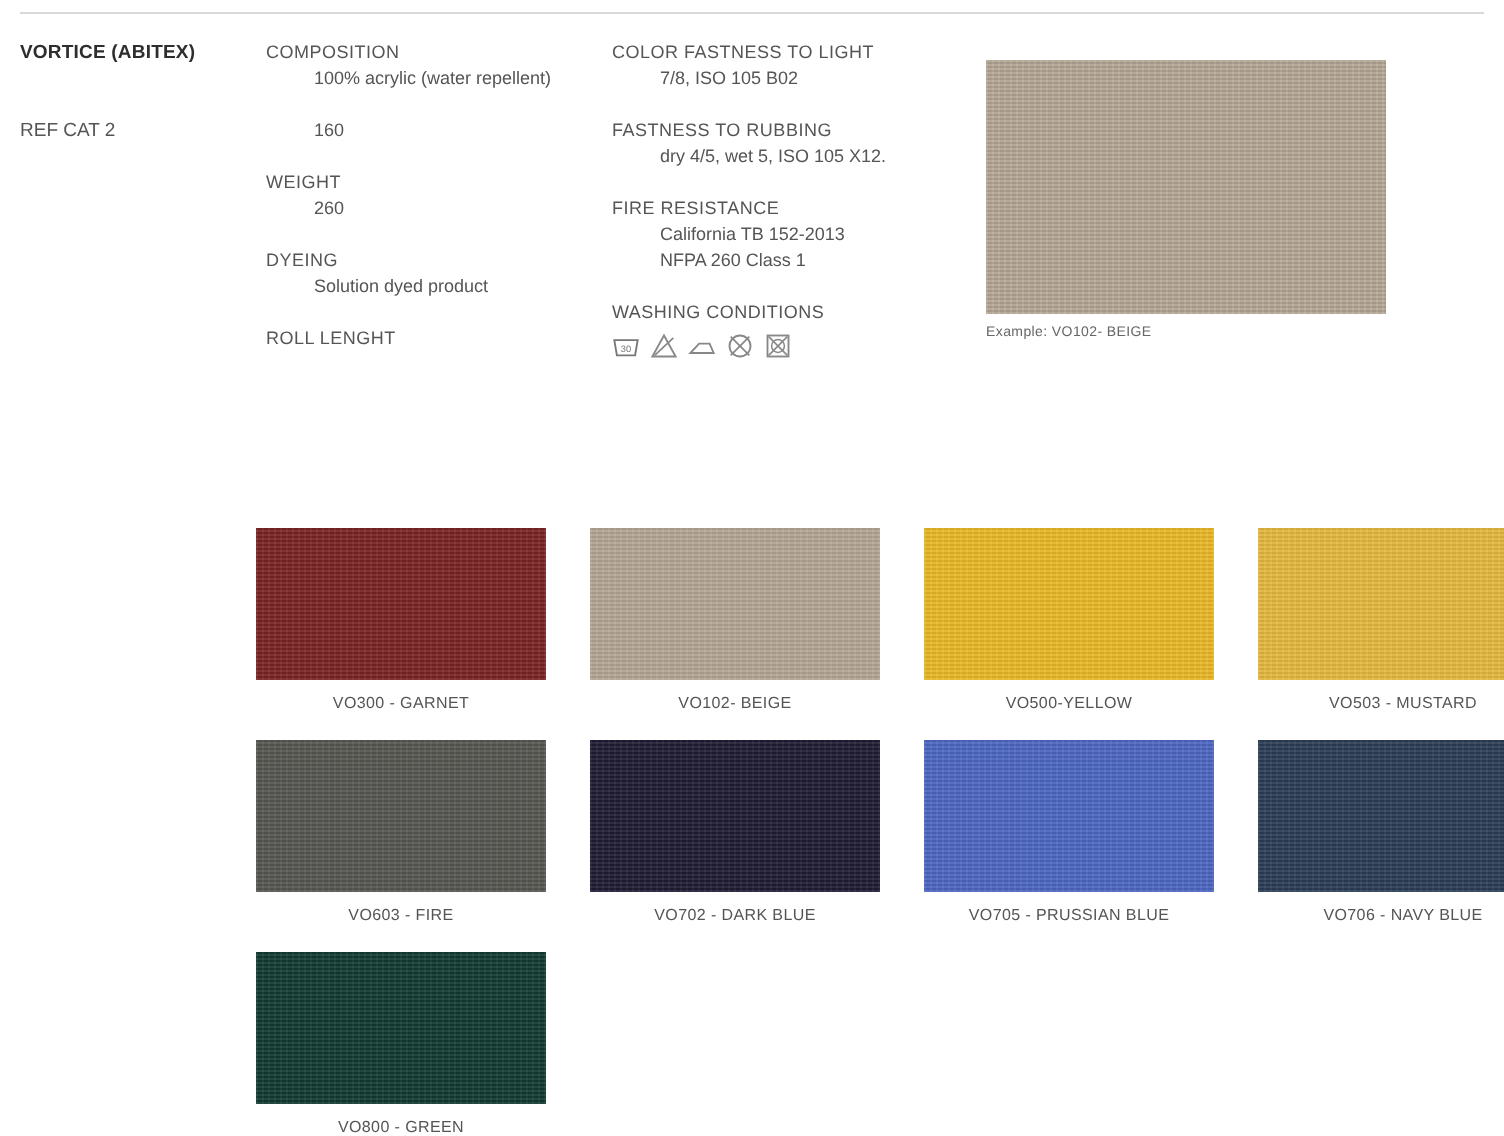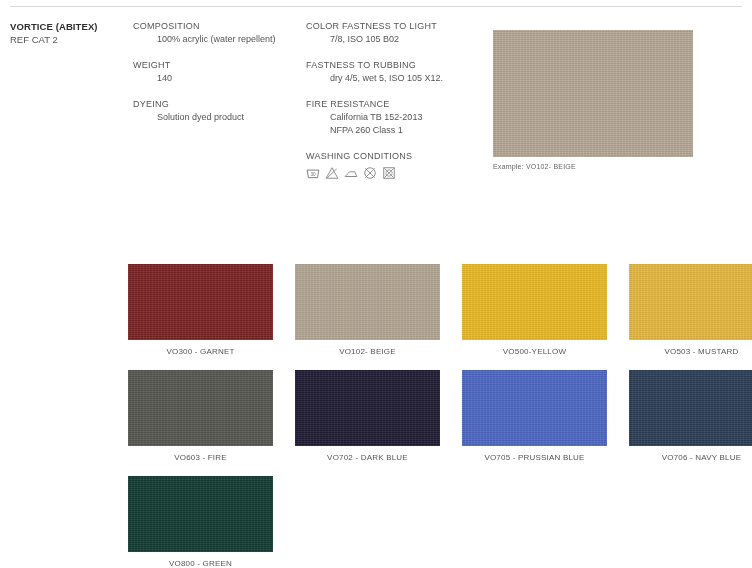--- a/index.html
+++ b/index.html
@@ -50,20 +50,21 @@
     font-size: 9.5px;
     font-weight: bold;
     letter-spacing: .1px;
     color: #2e2e2e;
     line-height: 13px;
   }
   .fabric-ref {
     font-size: 9.5px;
     color: #555;
     line-height: 13px;
+    margin-top: 26px;
   }
 
   .col-specs {
     position: absolute;
     top: 4px;
     width: 170px;
   }
   .col-specs.c1 { left: 133px; }
   .col-specs.c2 { left: 306px; }
 
@@ -163,30 +164,32 @@
       <div class="fabric-title">VORTICE (ABITEX)</div>
       <div class="fabric-ref">REF CAT 2</div>
     </div>
 
     <div class="col-specs c1">
       <div class="spec-block">
         <div class="spec-label">COMPOSITION</div>
         <div class="spec-value">100% acrylic (water repellent)</div>
       </div>
       <div class="spec-block">
+        <div class="spec-value">160</div>
       </div>
       <div class="spec-block">
         <div class="spec-label">WEIGHT</div>
-        <div class="spec-value">140</div>
+        <div class="spec-value">260</div>
       </div>
       <div class="spec-block">
         <div class="spec-label">DYEING</div>
         <div class="spec-value">Solution dyed product</div>
       </div>
       <div class="spec-block">
+        <div class="spec-label">ROLL LENGHT</div>
       </div>
     </div>
 
     <div class="col-specs c2">
       <div class="spec-block">
         <div class="spec-label">COLOR FASTNESS TO LIGHT</div>
         <div class="spec-value">7/8, ISO 105 B02</div>
       </div>
       <div class="spec-block">
         <div class="spec-label">FASTNESS TO RUBBING</div>

